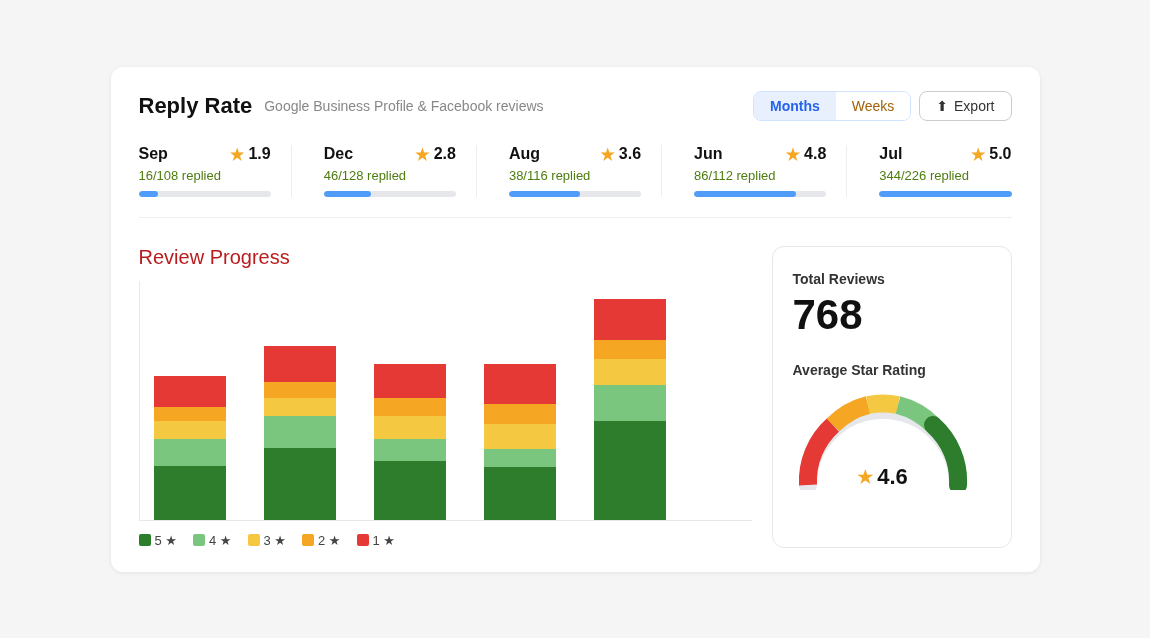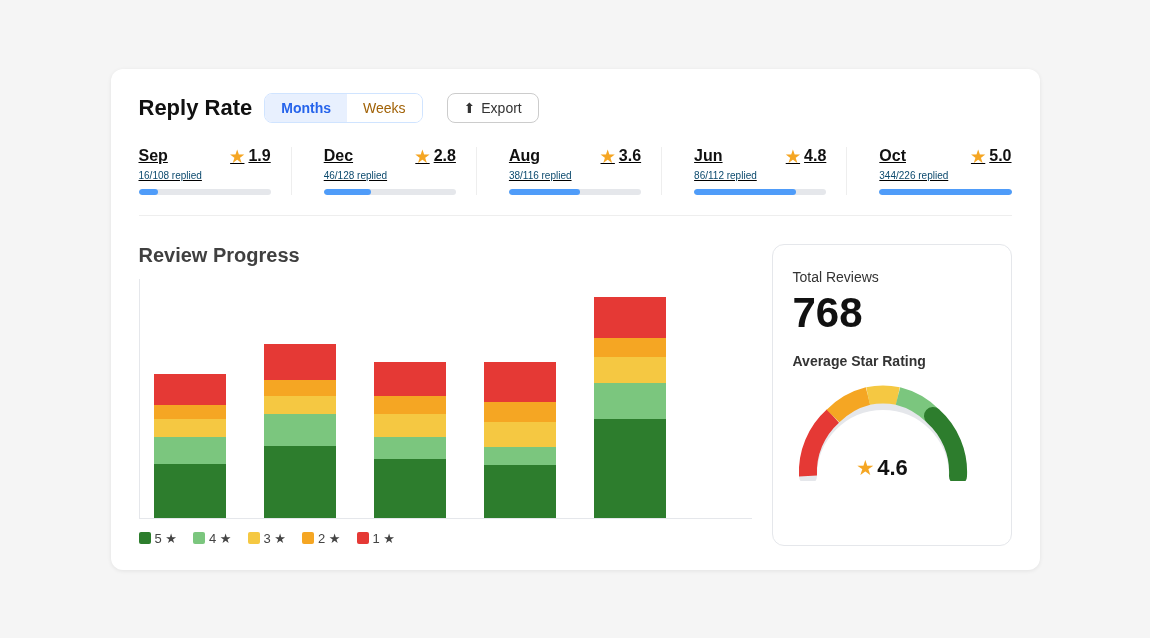--- a/index.html
+++ b/index.html
@@ -33,21 +33,21 @@
       margin-right: 12px;
     }
     .header-subtitle {
       font-size: 14px;
       color: #888;
       flex: 1;
     }
     .header-controls {
       display: flex;
       align-items: center;
-      gap: 24px;
+      gap: 8px;
     }
     .btn-group {
       display: flex;
       border: 1.5px solid #d0e4ff;
       border-radius: 8px;
       overflow: hidden;
     }
     .btn-group-item {
       padding: 6px 16px;
       font-size: 14px;
@@ -76,21 +76,20 @@
       cursor: pointer;
     }
 
     
     .stats-row {
       display: flex;
       gap: 12px;
       margin-bottom: 28px;
       border-bottom: 1px solid #eee;
       padding-bottom: 20px;
-      text-decoration: underline;
     }
     .stat-item {
       flex: 1;
       padding-right: 20px;
       border-right: 1px solid #eee;
       margin-right: 20px;
     }
     .stat-item:last-child {
       border-right: none;
       margin-right: 0;
@@ -113,22 +112,22 @@
       gap: 4px;
       font-size: 16px;
       font-weight: 700;
       color: #111;
     }
     .star-icon {
       color: #f5a623;
       font-size: 16px;
     }
     .stat-replied {
-      font-size: 10px;
-      color: #0c4a6e;
+      font-size: 13px;
+      color: #4d7c0f;
       margin-bottom: 8px;
     }
     .progress-bar-bg {
       height: 6px;
       background: #e5e7eb;
       border-radius: 3px;
       overflow: hidden;
     }
     .progress-bar-fill {
       height: 100%;
@@ -139,22 +138,22 @@
     
     .bottom-section {
       display: flex;
       gap: 20px;
     }
     .chart-section {
       flex: 1;
     }
     .section-title {
       font-size: 20px;
-      font-weight: 700;
-      color: #404040;
+      font-weight: 400;
+      color: #b91c1c;
       margin-bottom: 12px;
     }
     .chart-area {
       position: relative;
       height: 240px;
       display: flex;
       align-items: flex-end;
       gap: 30px;
       padding: 10px 10px 0 10px;
       border-bottom: 1px solid #e5e7eb;
@@ -202,29 +201,29 @@
       background: #fff;
       border: 1px solid #e5e7eb;
       border-radius: 12px;
       padding: 24px 20px;
       display: flex;
       flex-direction: column;
       align-items: flex-start;
     }
     .total-reviews-label {
       font-size: 14px;
-      font-weight: 400;
+      font-weight: 700;
       color: #333;
       margin-bottom: 4px;
     }
     .total-reviews-number {
       font-size: 42px;
       font-weight: 700;
       color: #111;
-      margin-bottom: 16px;
+      margin-bottom: 23px;
     }
     .avg-rating-label {
       font-size: 14px;
       font-weight: 700;
       color: #333;
       margin-bottom: 12px;
     }
 
     
     .gauge-container {
@@ -257,20 +256,21 @@
       font-size: 18px;
     }
   </style>
 </head>
 <body>
 
 <div class="card">
 
   <div class="header">
     <span class="header-title">Reply Rate</span>
+    <span class="header-subtitle">Google Business Profile &amp; Facebook reviews</span>
     <div class="header-controls">
       <div class="btn-group">
         <button class="btn-group-item active">Months</button>
         <button class="btn-group-item">Weeks</button>
       </div>
       <button class="btn-export">
         <span style="font-size:14px;">⬆</span>
         <span>Export</span>
       </button>
     </div>
@@ -324,21 +324,21 @@
         4.8
       </span>
     </div>
     <div class="stat-replied">86/112 replied</div>
     <div class="progress-bar-bg">
       <div class="progress-bar-fill" style="width:77%"></div>
     </div>
   </div>
       <div class="stat-item">
     <div class="stat-header">
-      <span class="stat-month">Oct</span>
+      <span class="stat-month">Jul</span>
       <span class="stat-rating">
         <span class="star-icon">★</span>
         5.0
       </span>
     </div>
     <div class="stat-replied">344/226 replied</div>
     <div class="progress-bar-bg">
       <div class="progress-bar-fill" style="width:100%"></div>
     </div>
   </div>

